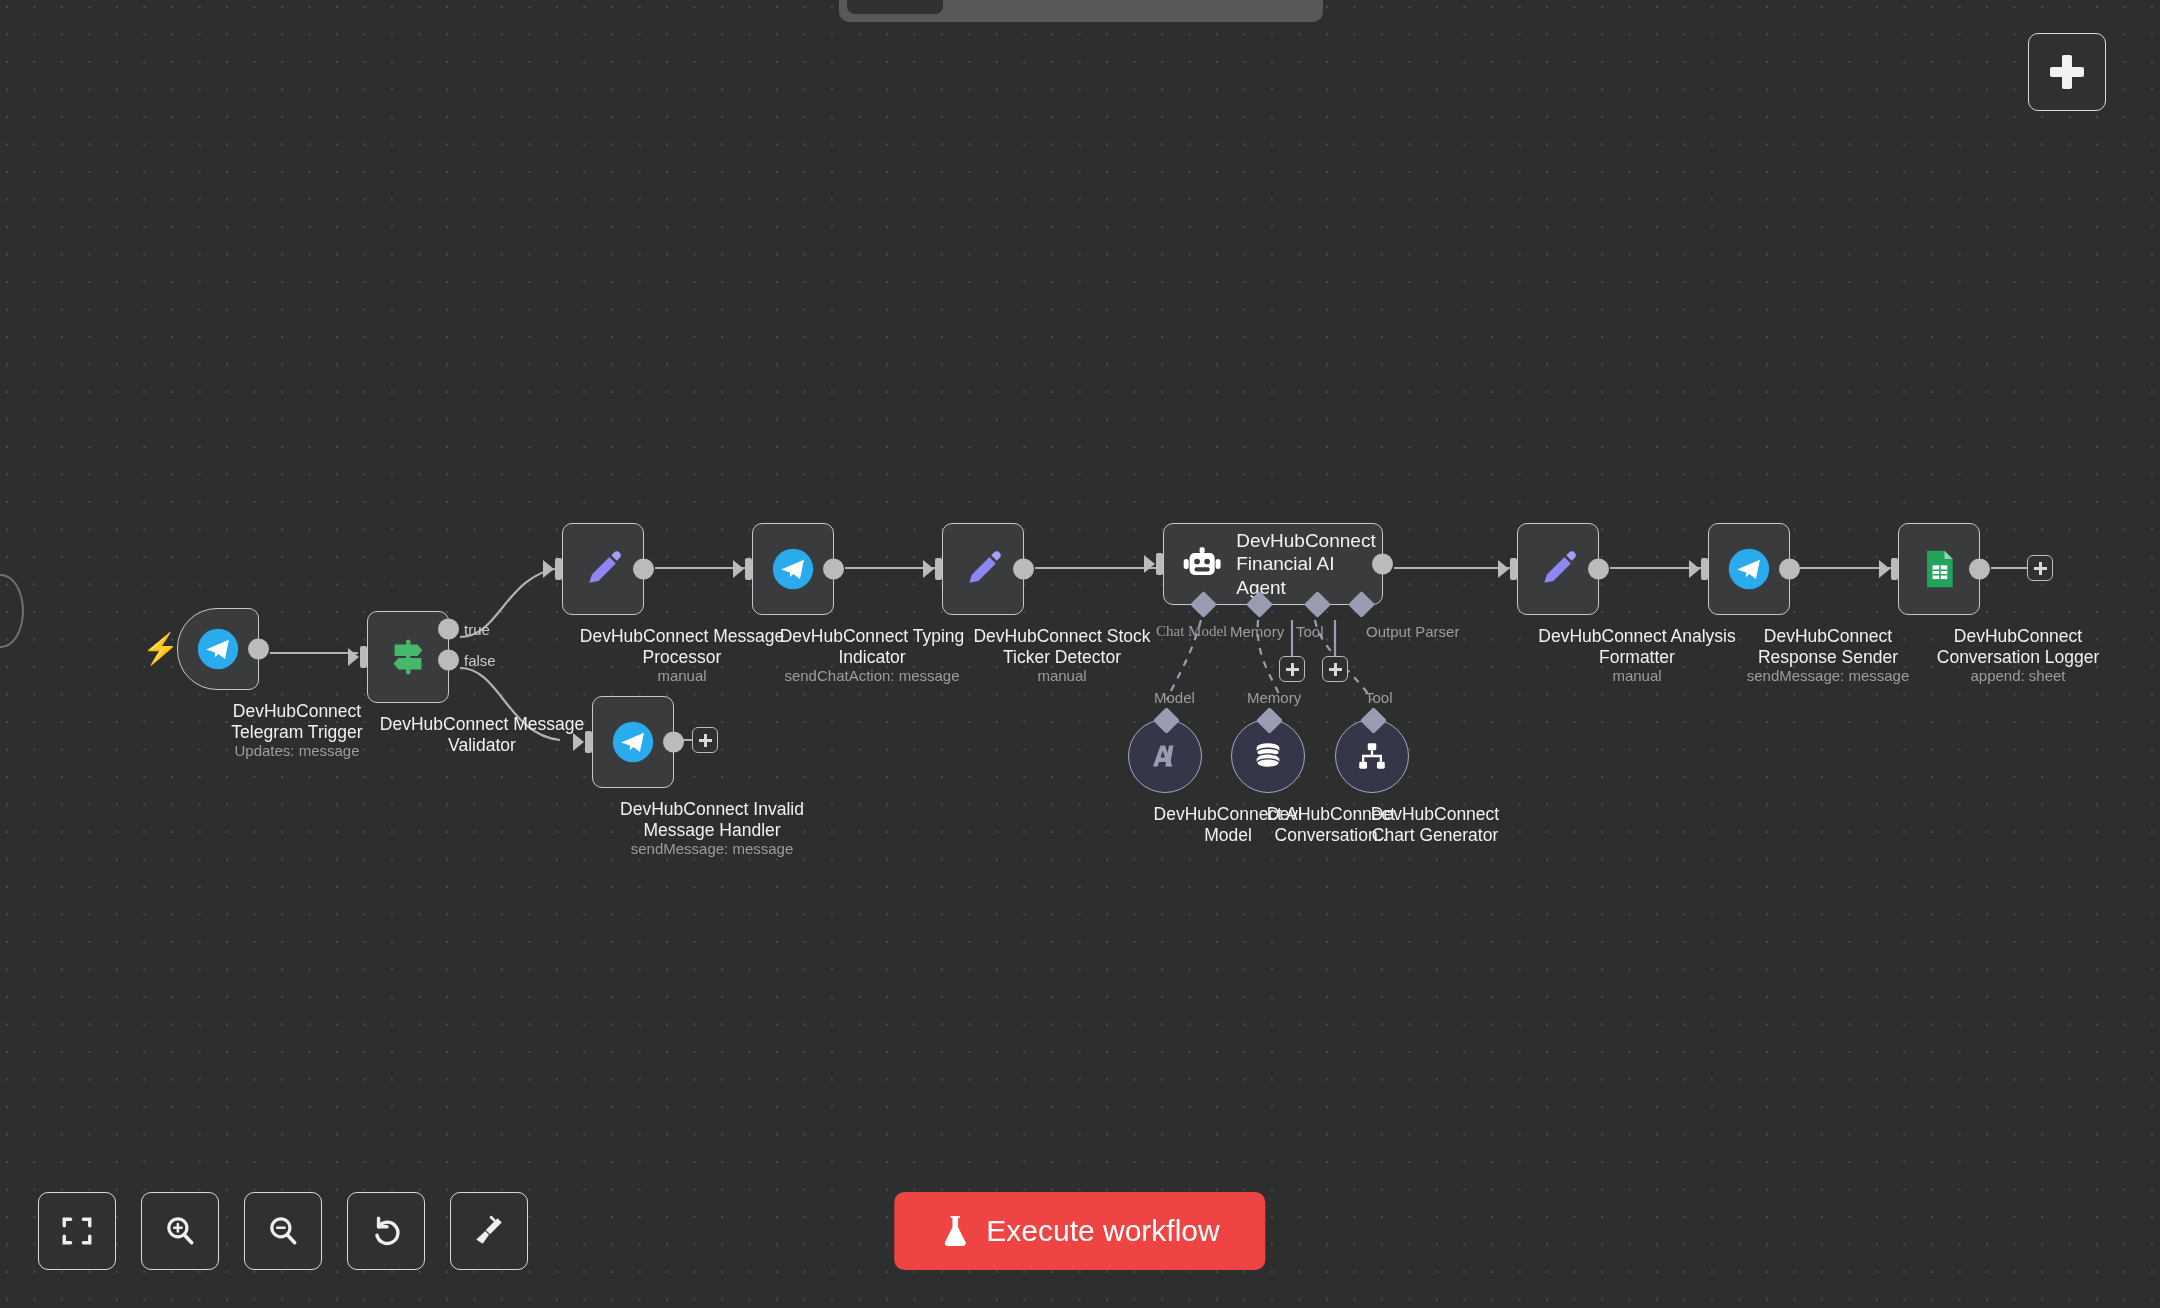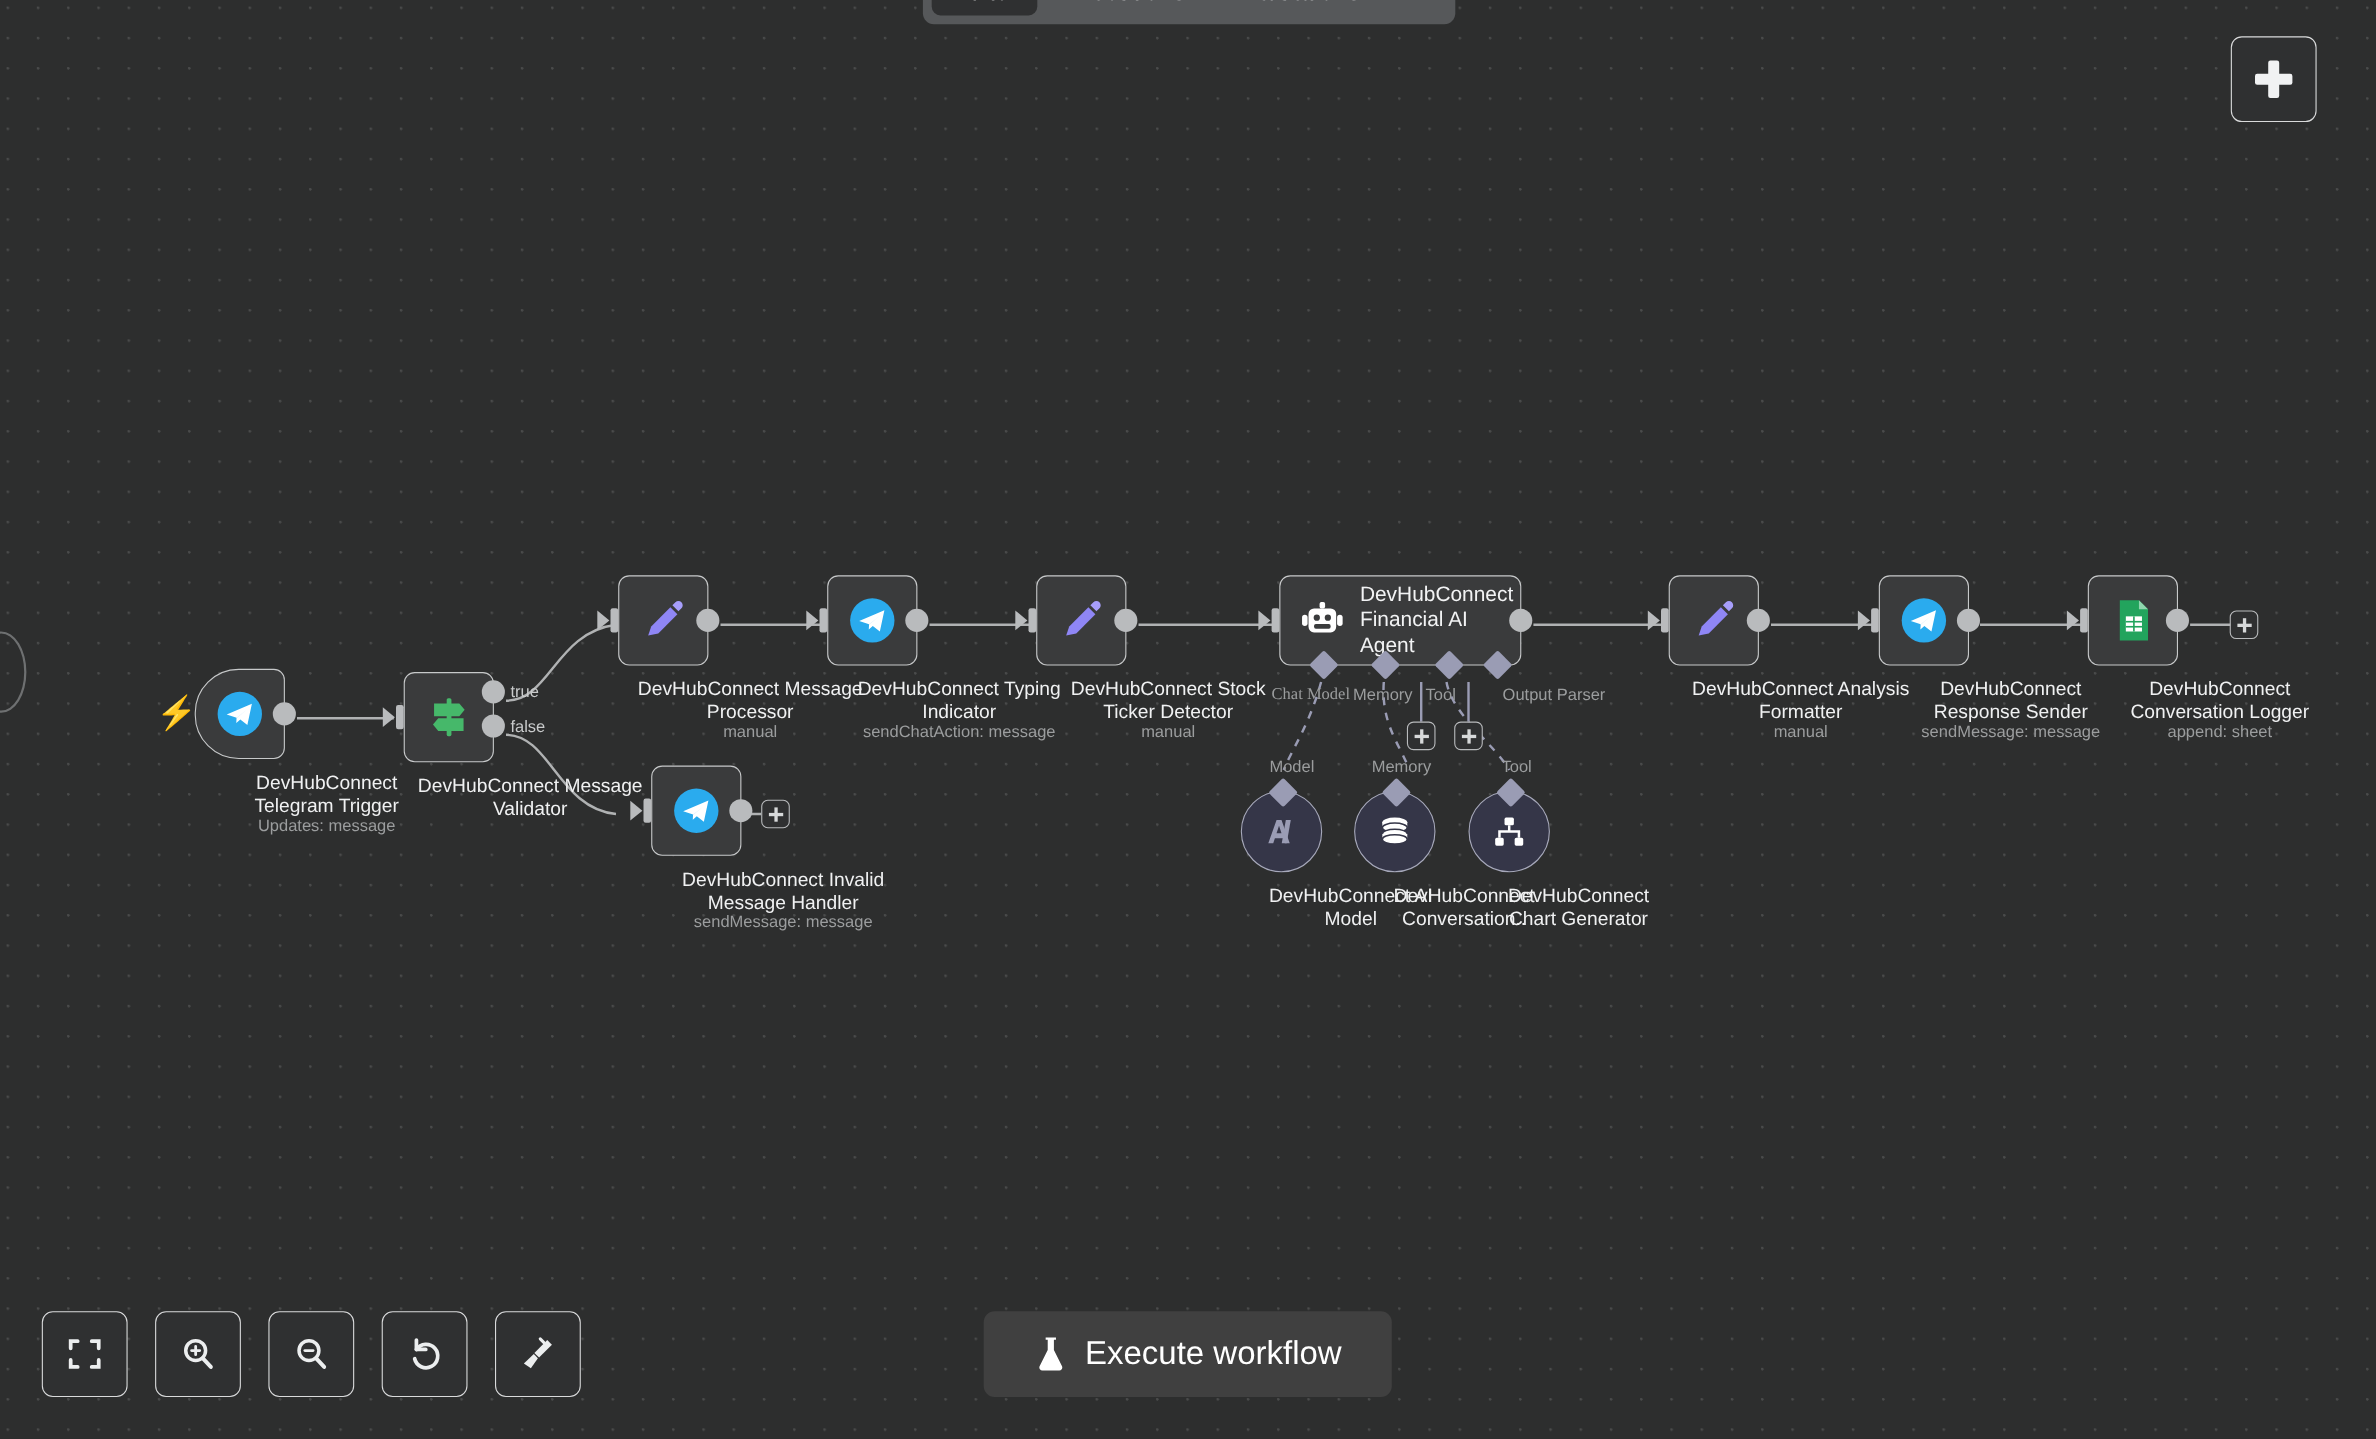--- a/index.html
+++ b/index.html
@@ -64,21 +64,21 @@
   .node {
     position: absolute; z-index: 10;
   }
   .node-box {
     background: #3a3b3c;
     border: 1.6px solid #c7c9ca;
     border-radius: 10px;
     display: flex; align-items: center; justify-content: center;
     position: relative;
   }
-  .node-sq .node-box { width: 82px; height: 82px; }
+  .node-sq .node-box { width: 82px; height: 92px; }
   .node-trigger .node-box {
     width: 82px; height: 82px;
     border-radius: 40px 10px 10px 40px;
   }
   .node-wide .node-box {
     width: 220px; height: 82px;
     justify-content: flex-start; padding-left: 18px; gap: 14px;
   }
   .node-label {
     margin-top: 11px; text-align: center;
@@ -166,21 +166,21 @@
   .tool-btn {
     width: 78px; height: 78px; border-radius: 10px;
     border: 1.6px solid #d9dadb; background: #2f3031;
     display: flex; align-items: center; justify-content: center;
   }
   #execute-bar {
     position: absolute; left: 50%; transform: translateX(-50%);
     bottom: 38px; z-index: 30;
   }
   #execute-btn {
-    background: #404040; color: #fff; border: none; border-radius: 10px;
+    background: #ef4444; color: #fff; border: none; border-radius: 10px;
     height: 78px; padding: 0 46px;
     display: flex; align-items: center; gap: 16px;
     font-size: 30px; font-family: "Liberation Sans", sans-serif;
     cursor: pointer;
   }
 
   
   #left-edge-circle {
     position: absolute; left: -22px; top: 574px;
     width: 46px; height: 74px;

